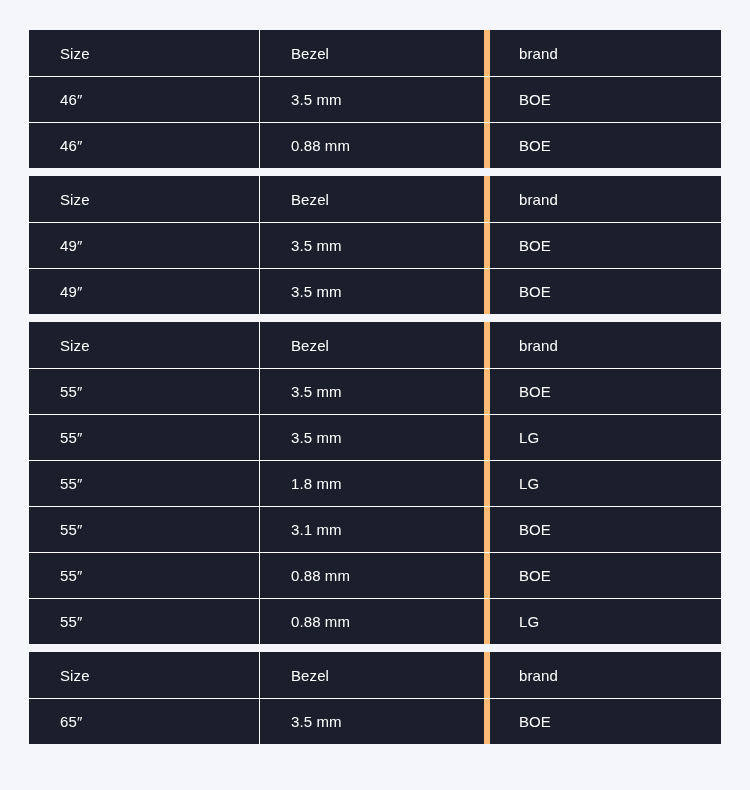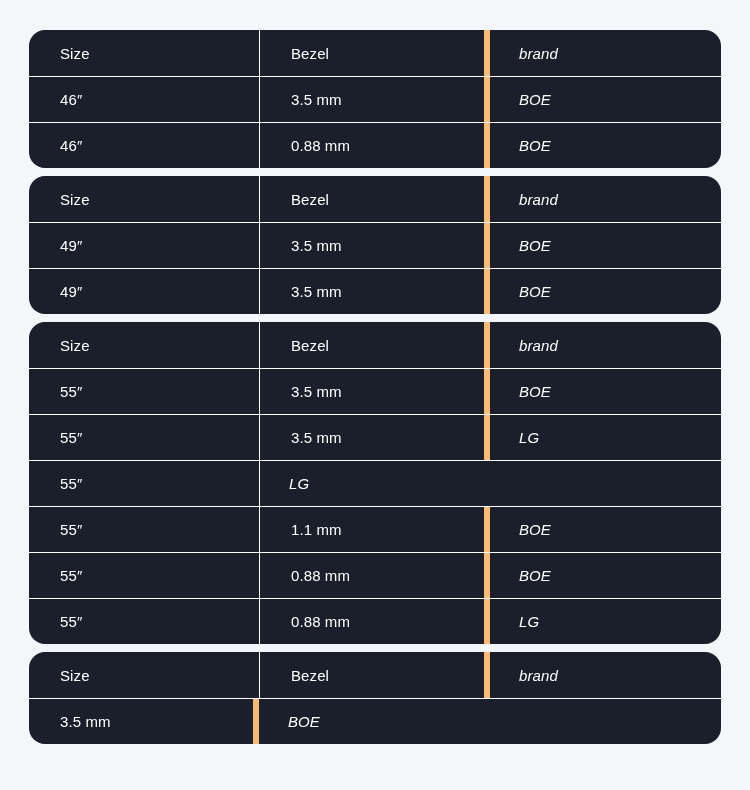--- a/index.html
+++ b/index.html
@@ -20,21 +20,20 @@
     width: 750px;
     height: 790px;
     box-sizing: border-box;
     padding: 30px 29px 43px 29px;
   }
 
   .table-block {
     width: 692px;
     background: #1a1f2b;
     margin-bottom: 8px;
-    border-radius: 16px;
   }
   .table-block:last-child {
     margin-bottom: 0;
   }
 
   .row {
     display: flex;
     width: 100%;
     height: 46px;
     box-sizing: border-box;
@@ -62,21 +61,20 @@
     border-right: 1px solid #ffffff;
   }
   .cell.col-bezel {
     width: 230px;
     padding-left: 31px;
     border-right: 6px solid #fdba74;
   }
   .cell.col-brand {
     flex: 1 1 auto;
     padding-left: 29px;
-    font-style: italic;
   }
 
   .row.header .cell {
     font-weight: 400;
   }
   .row.data .cell.col-size {
     font-weight: 400;
   }
   .row.data .cell.col-bezel,
   .row.data .cell.col-brand {
@@ -135,25 +133,26 @@
       <div class="cell col-bezel">3.5 mm</div>
       <div class="cell col-brand">BOE</div>
     </div>
     <div class="row data">
       <div class="cell col-size">55″</div>
       <div class="cell col-bezel">3.5 mm</div>
       <div class="cell col-brand">LG</div>
     </div>
     <div class="row data">
       <div class="cell col-size">55″</div>
+      <div class="cell col-bezel">1.8 mm</div>
       <div class="cell col-brand">LG</div>
     </div>
     <div class="row data">
       <div class="cell col-size">55″</div>
-      <div class="cell col-bezel">1.1 mm</div>
+      <div class="cell col-bezel">3.1 mm</div>
       <div class="cell col-brand">BOE</div>
     </div>
     <div class="row data">
       <div class="cell col-size">55″</div>
       <div class="cell col-bezel">0.88 mm</div>
       <div class="cell col-brand">BOE</div>
     </div>
     <div class="row data">
       <div class="cell col-size">55″</div>
       <div class="cell col-bezel">0.88 mm</div>
@@ -161,18 +160,19 @@
     </div>
   </div>
 
   <div class="table-block">
     <div class="row header">
       <div class="cell col-size">Size</div>
       <div class="cell col-bezel">Bezel</div>
       <div class="cell col-brand">brand</div>
     </div>
     <div class="row data">
+      <div class="cell col-size">65″</div>
       <div class="cell col-bezel">3.5 mm</div>
       <div class="cell col-brand">BOE</div>
     </div>
   </div>
 
 </div>
 
 </body></html>

